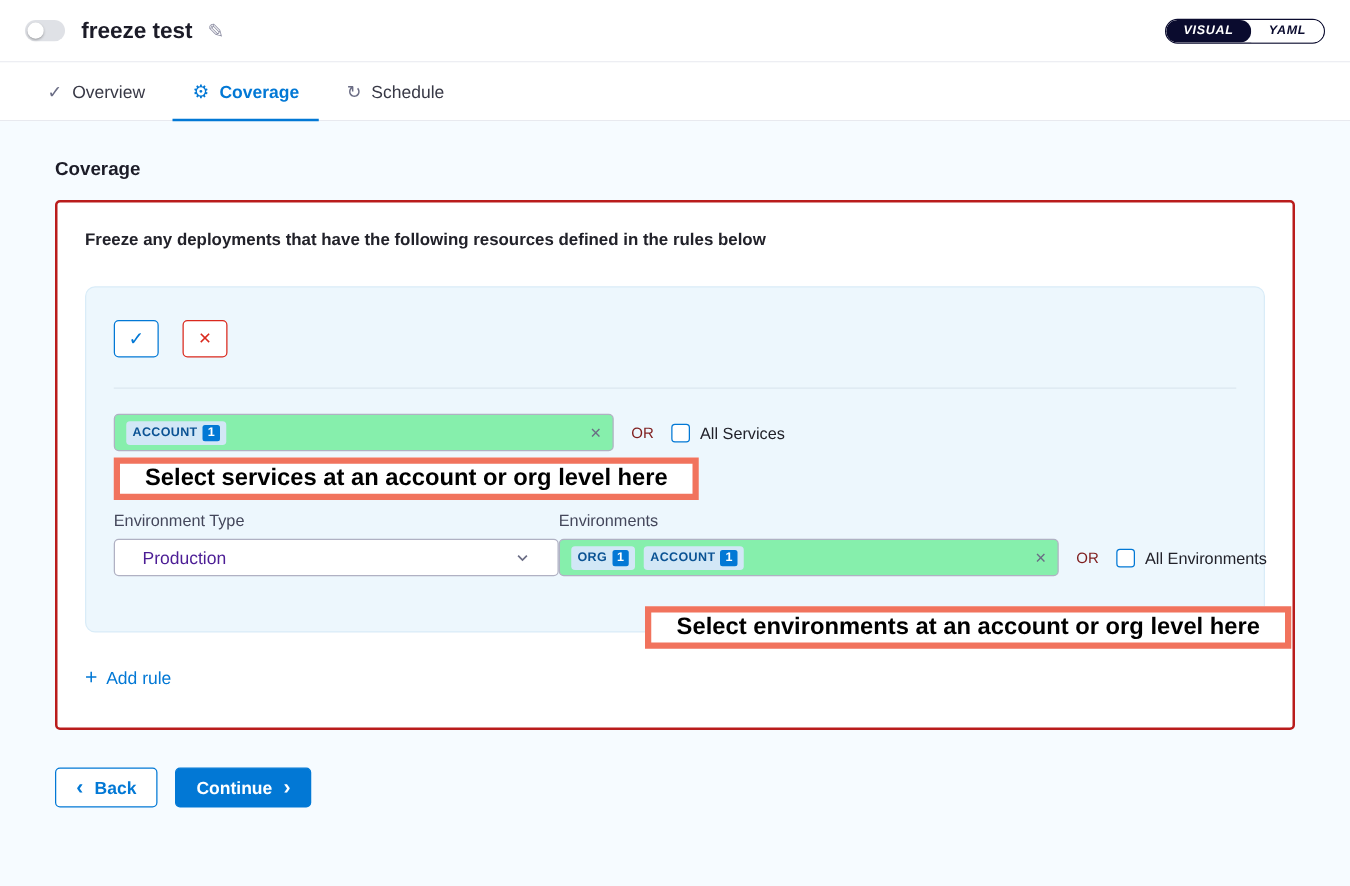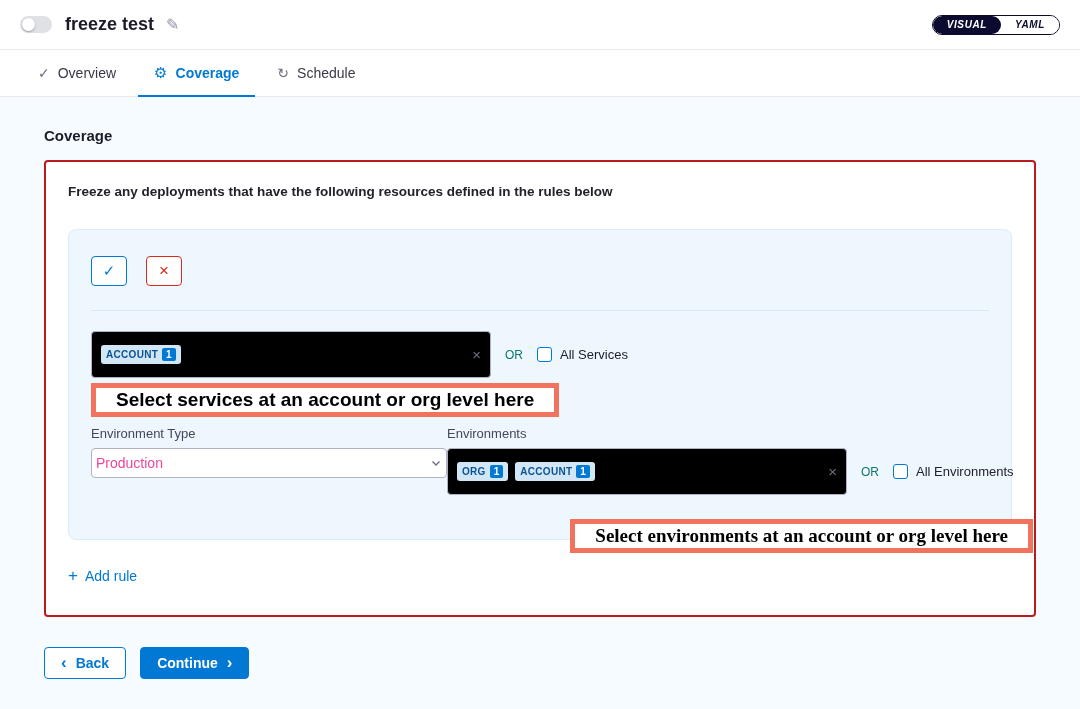--- a/index.html
+++ b/index.html
@@ -82,53 +82,53 @@
     display: flex; align-items: center; justify-content: center;
     font-size: 15px; cursor: pointer; border: 1px solid;
   }
   .icon-btn.ok { border-color: #0278d5; color: #0278d5; }
   .icon-btn.cancel { border-color: #da291d; color: #da291d; font-size: 17px; }
 
   .divider { border: none; border-top: 1px solid #dce7f0; margin: 24px 0 20px; }
 
   .inline-row { display: flex; align-items: center; }
   .tag-input {
-    width: 400px; height: 47px; background: #000000; border: 1px solid #b0b1c3;
+    width: 400px; height: 30px; background: #86efac; border: 1px solid #b0b1c3;
     border-radius: 4px; display: flex; align-items: center; padding: 0 9px; gap: 7px;
     cursor: text;
   }
   .tag {
     display: inline-flex; align-items: center; background: #d2e7f6;
     border-radius: 3px; padding: 3px 5px; gap: 4px; flex: none;
   }
   .tag .tlabel { font-size: 10px; font-weight: bold; color: #0b5394; letter-spacing: .3px; }
   .tag .tcount {
     background: #0278d5; color: #fff; font-size: 10px; font-weight: bold;
     border-radius: 2px; padding: 1px 4px; line-height: 11px;
   }
   .clear-x { margin-left: auto; color: #6b6d85; font-size: 15px; cursor: pointer; }
-  .or { font-size: 12px; color: #0f766e; margin: 0 14px; flex: none; }
+  .or { font-size: 12px; color: #7f1d1d; margin: 0 14px; flex: none; }
   .checkbox {
     width: 15px; height: 15px; border: 1.5px solid #0278d5; border-radius: 3px;
     background: #fff; display: inline-block; flex: none; cursor: pointer;
   }
   .cb-label { font-size: 13px; color: #22222a; margin-left: 8px; white-space: nowrap; }
 
   .annotation {
     display: inline-block; background: #fff; border: 5px solid #f1735d;
     padding: 1px 20px; font-size: 19px; font-weight: bold; color: #000;
     margin-top: 5px; white-space: nowrap;
   }
-  .annotation2 { position: absolute; right: -22px; bottom: -14px; margin: 0; font-family: Liberation Serif, serif; }
+  .annotation2 { position: absolute; right: -22px; bottom: -14px; margin: 0; }
 
   .env-row { display: flex; margin-top: 9px; align-items: flex-start; }
   .select {
     width: 356px; height: 30px; background: #fff; border: 1px solid #b0b1c3;
     border-radius: 4px; display: flex; align-items: center; justify-content: space-between;
-    padding: 0 4px; font-size: 14px; color: #ec4899; cursor: pointer;
+    padding: 0 22px; font-size: 14px; color: #4c1d95; cursor: pointer;
   }
 
   .add-rule {
     margin-top: 28px; color: #0278d5; font-size: 14px;
     display: inline-flex; align-items: center; gap: 7px; cursor: pointer;
   }
   .add-rule .plus { font-size: 17px; line-height: 14px; }
 
   .footer { display: flex; gap: 14px; margin-top: 30px; }
   .btn {

